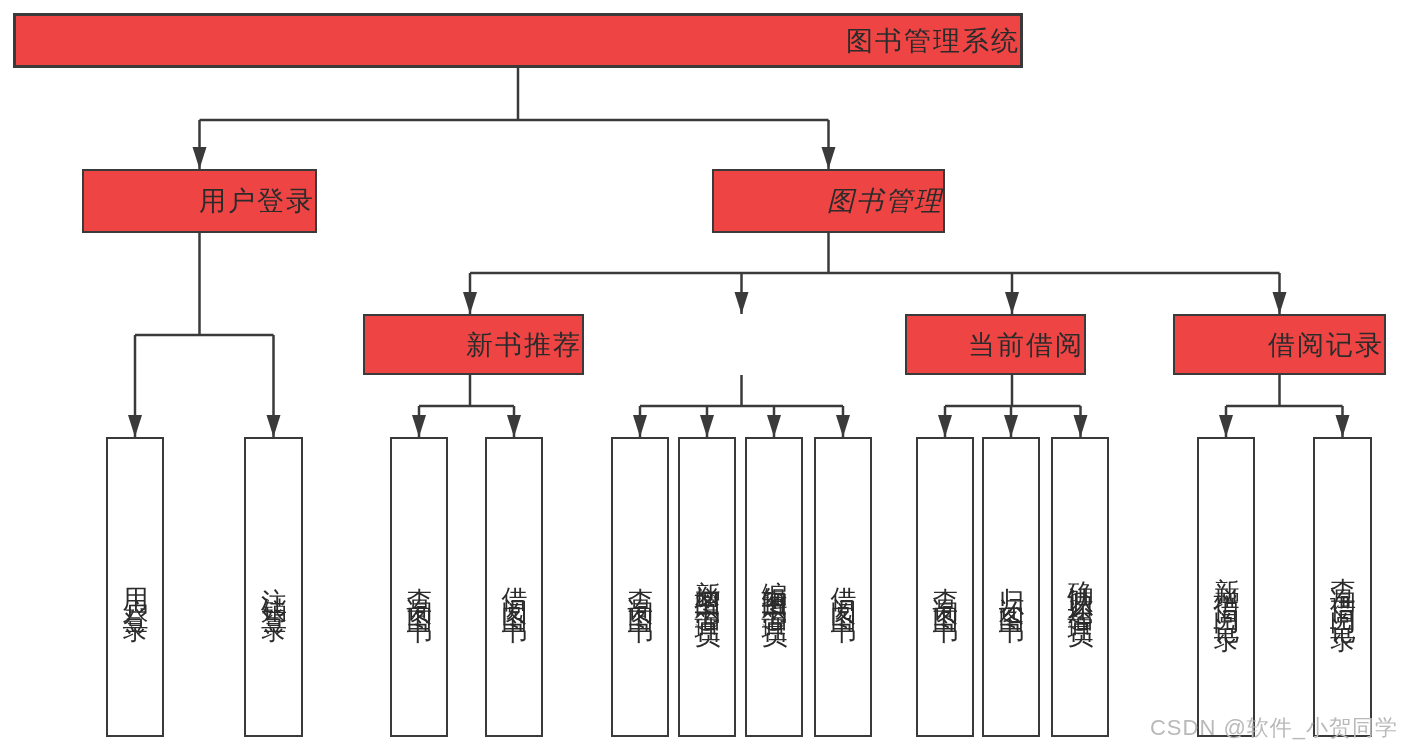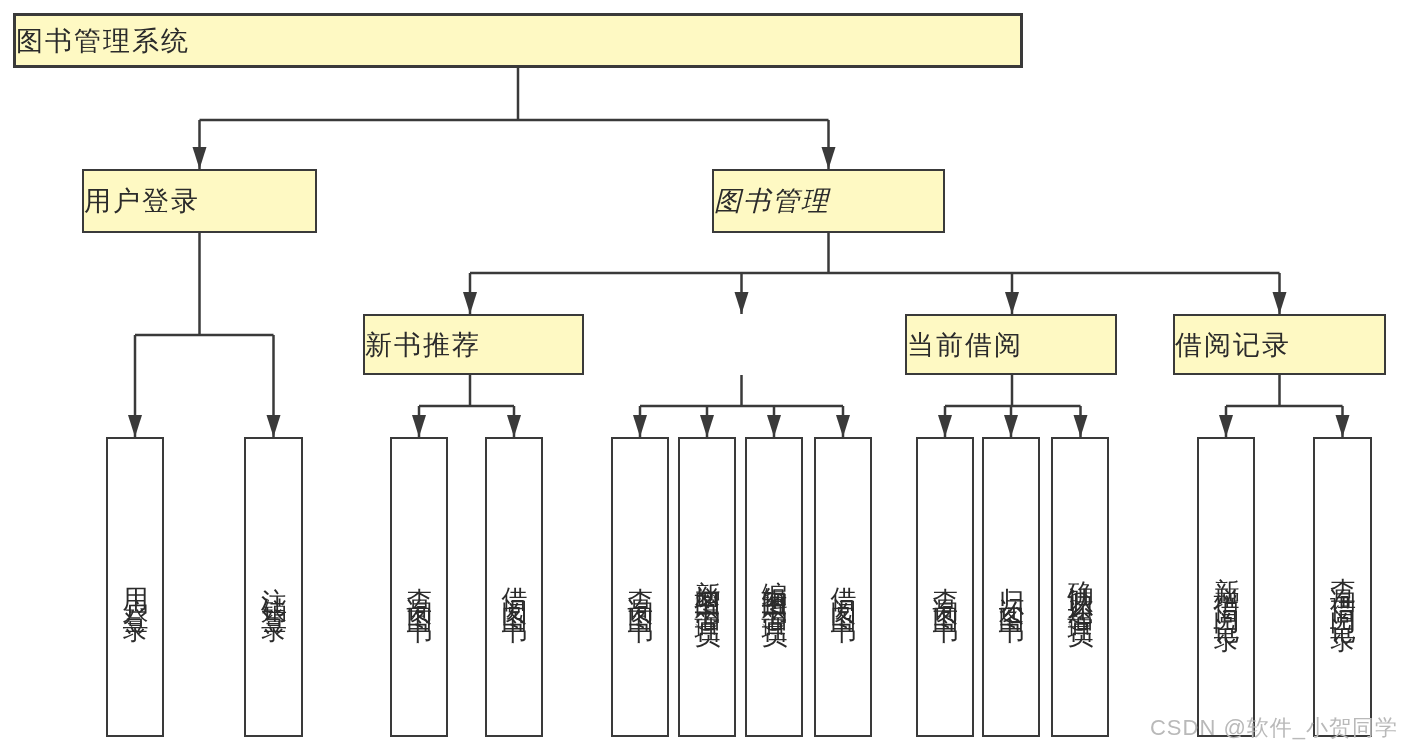--- a/index.html
+++ b/index.html
@@ -18,22 +18,22 @@
     overflow:hidden;
   }
   svg.connectors{position:absolute;left:0;top:0;z-index:1;}
   svg.connectors path{stroke:var(--line);stroke-width:2.5;fill:none;}
   svg.connectors .arrowhead{fill:var(--line);stroke:none;}
 
   .hbox{
     position:absolute;z-index:2;
     box-sizing:border-box;
     border:2px solid var(--box-border);
-    background:#fef9c3;
-    display:flex;align-items:center;justify-content:flex-start;
+    background:#ef4444;
+    display:flex;align-items:center;justify-content:flex-end;
     font-size:27px;color:var(--text);
     letter-spacing:2px;
     white-space:nowrap;
   }
   .hbox.root{border-width:3px;}
 
   .vbox{
     position:absolute;z-index:2;
     box-sizing:border-box;
     border:2px solid var(--box-border);
@@ -51,21 +51,21 @@
   }
   .vbox .vtext.tight{letter-spacing:6px;}
 
   
   .n-root{left:13px;top:13px;width:1010px;height:55px;}
   .n-userlogin{left:82px;top:169px;width:235px;height:64px;}
   .n-bookmgmt{left:712px;top:169px;width:233px;height:64px;font-style:italic;}
 
   .n-newbook{left:363px;top:314px;width:221px;height:61px;}
   .n-borrow{left:633px;top:314px;width:217px;height:61px;}
-  .n-current{left:905px;top:314px;width:212px;height:61px;}
+  .n-current{left:905px;top:314px;width:181px;height:61px;}
   .n-records{left:1173px;top:314px;width:213px;height:61px;}
 
   .leaf{top:437px;width:58px;height:300px;}
   .l-a1{left:106px;}  .l-a2{left:244px;width:59px;}
   .l-b1{left:390px;}  .l-b2{left:485px;}
   .l-c1{left:611px;}  .l-c2{left:678px;} .l-c3{left:745px;} .l-c4{left:814px;}
   .l-d1{left:916px;}  .l-d2{left:982px;} .l-d3{left:1051px;}
   .l-e1{left:1197px;} .l-e2{left:1313px;width:59px;}
 
   .watermark{

